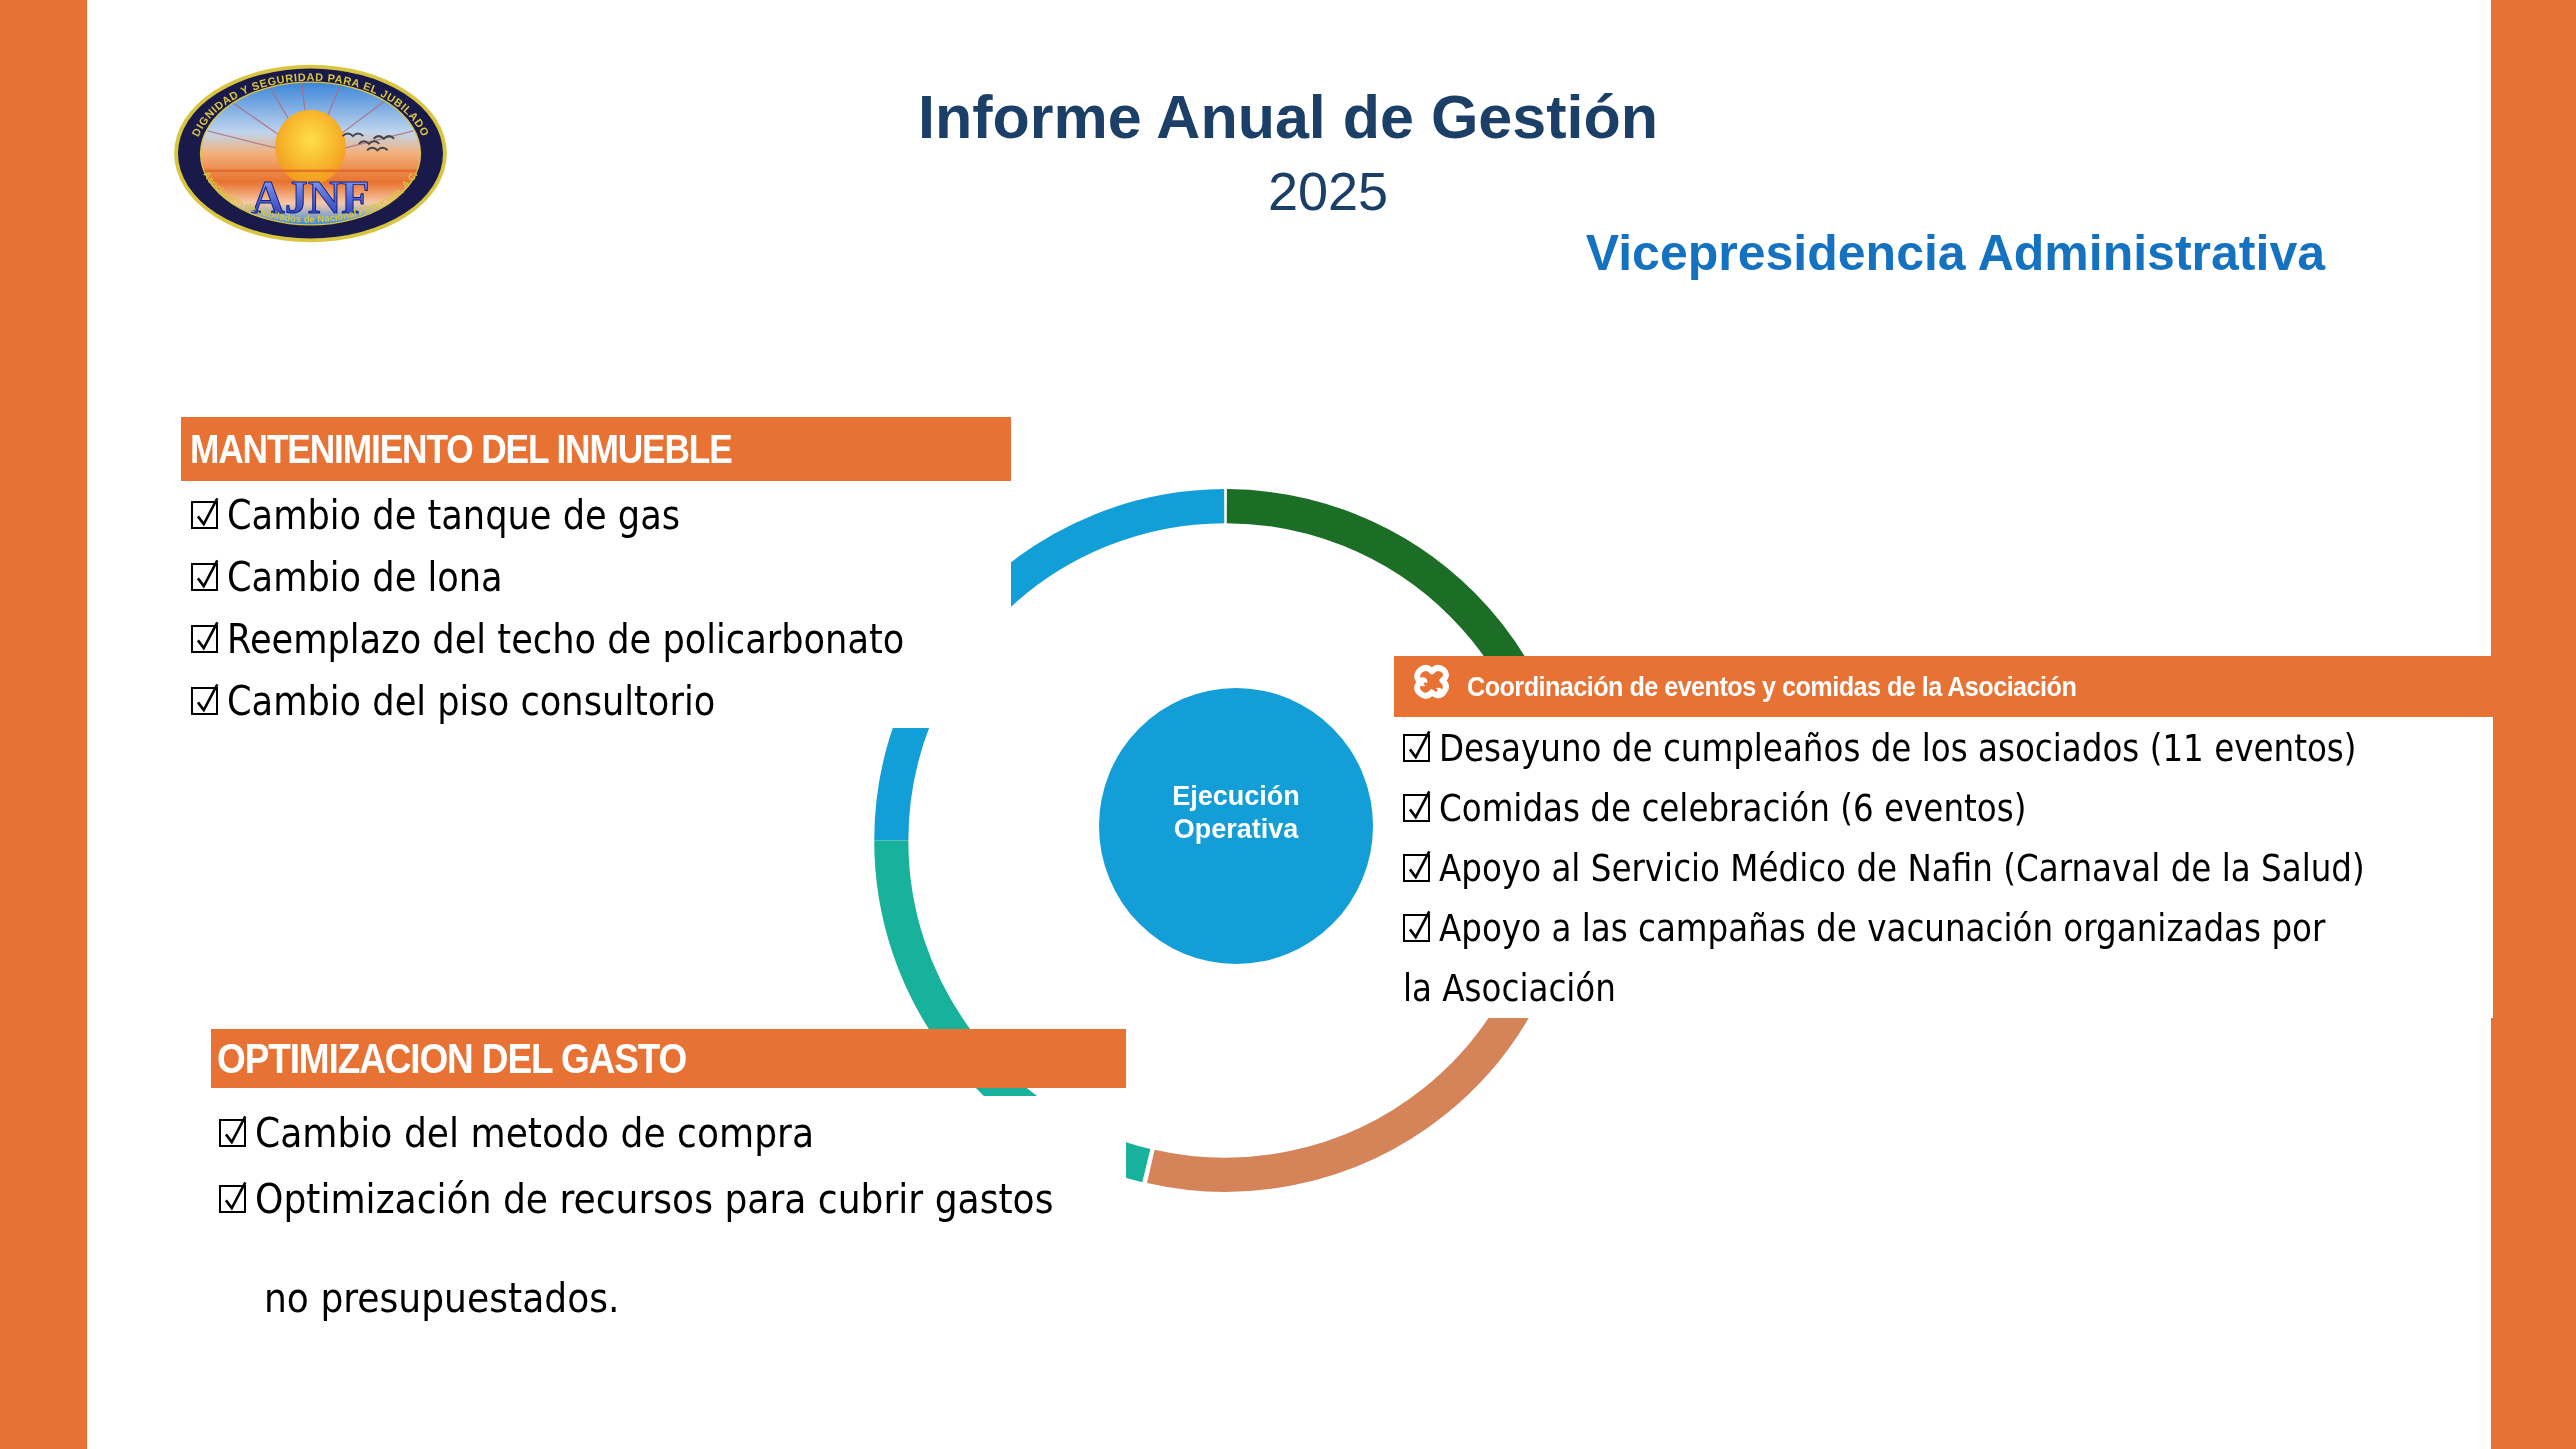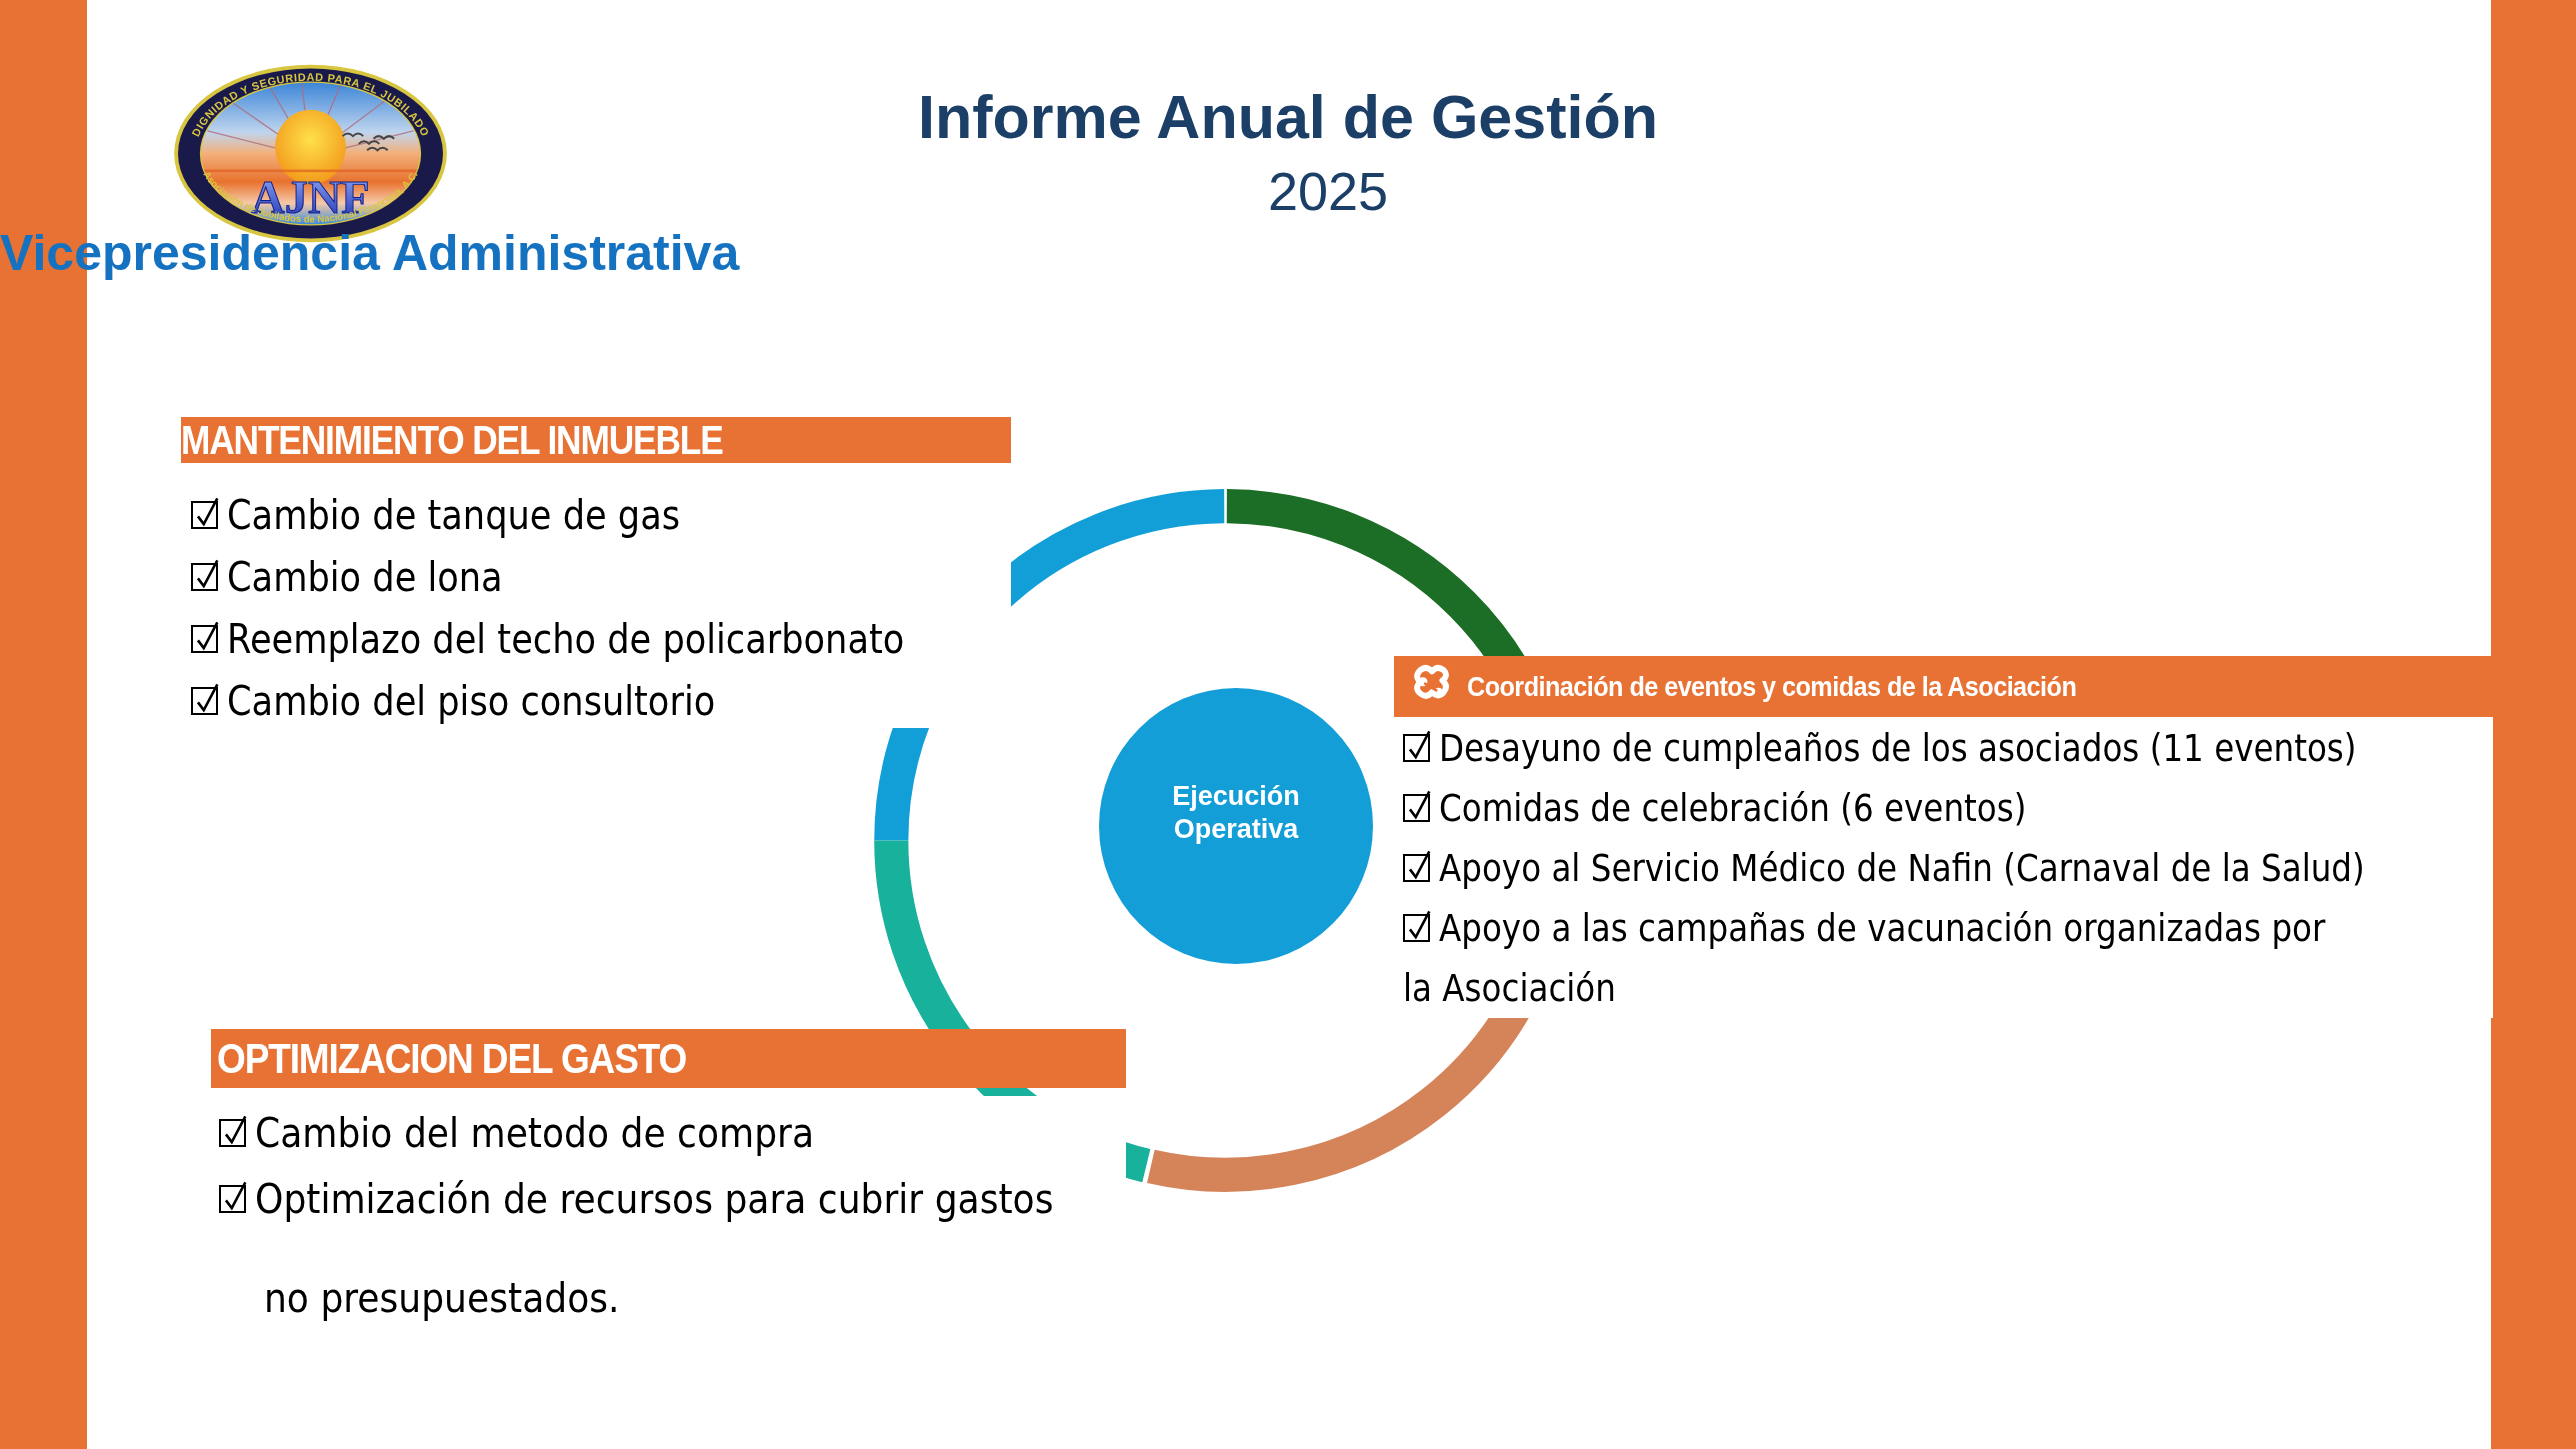--- a/index.html
+++ b/index.html
@@ -9,21 +9,21 @@
     font-family: "Liberation Sans", sans-serif;
   }
   .side-bar { position: absolute; top: 0; height: 1449px; background: #E87234; }
   .side-bar.left { left: 0; width: 87px; }
   .side-bar.right { left: 2491px; width: 85px; }
 
   
   .logo { position: absolute; left: 169px; top: 60px; width: 283px; height: 187px; }
   .title { position: absolute; left: 0; width: 2576px; top: 82px; font-size: 61px; font-weight: bold; color: #1B3F66; text-align: center; }
   .year { position: absolute; left: 0; width: 2576px; top: 160px; font-size: 54px; color: #1B3F66; text-align: center; padding-left: 40px; }
-  .subtitle { position: absolute; left: 0; width: 2325px; top: 224px; font-size: 50px; font-weight: bold; color: #1472C0; text-align: left; }
+  .subtitle { position: absolute; left: 0; width: 2325px; top: 224px; font-size: 50px; font-weight: bold; color: #1472C0; text-align: right; }
 
   
   .ring { position: absolute; left: 0; top: 0; width: 2576px; height: 1449px; }
 
   .center-circle {
     position: absolute; left: 1099px; top: 688px; width: 274px; height: 276px;
     border-radius: 50%; background: #139ED8;
     display: flex; flex-direction: column; align-items: center; justify-content: center;
   }
   .center-circle span { color: #ffffff; font-weight: bold; font-size: 27px; line-height: 33px; display: block; text-align: center; }
@@ -45,21 +45,21 @@
   }
   .item .item-text { display: inline-block; transform-origin: left center; }
   .check {
     display: inline-block; width: 27px; height: 28px; border: 2.6px solid #000;
     box-sizing: border-box; position: relative; margin-right: 9px; flex: 0 0 auto;
   }
   .check svg { position: absolute; left: 1.3px; top: -6.4px; width: 26px; height: 31px; overflow: visible; }
 
   
   #mask1 { left: 181px; top: 480px; width: 830px; height: 248px; }
-  #hdr1 { left: 181px; top: 417px; width: 830px; height: 46px; font-size: 41px; box-sizing: border-box; }
+  #hdr1 { left: 181px; top: 417px; width: 830px; height: 64px; font-size: 41px; padding-left: 9px; box-sizing: border-box; }
   #items1 { left: 191px; top: 484px; }
   #items1 .item { height: 62px; font-size: 40px; }
   #items1 .item-text { transform: scaleX(0.88); }
 
   
   #mask2 { left: 1394px; top: 717px; width: 1099px; height: 301px; }
   #hdr2 { left: 1394px; top: 656px; width: 1099px; height: 61px; font-size: 28px; padding-left: 11.6px; box-sizing: border-box; }
   #hdr2 .hdr-text { transform: scaleX(0.9); letter-spacing: -0.6px; }
   .team-icon { width: 52px; height: 52px; margin-right: 9px; flex: 0 0 auto; }
   #items2 { left: 1403px; top: 718px; }

